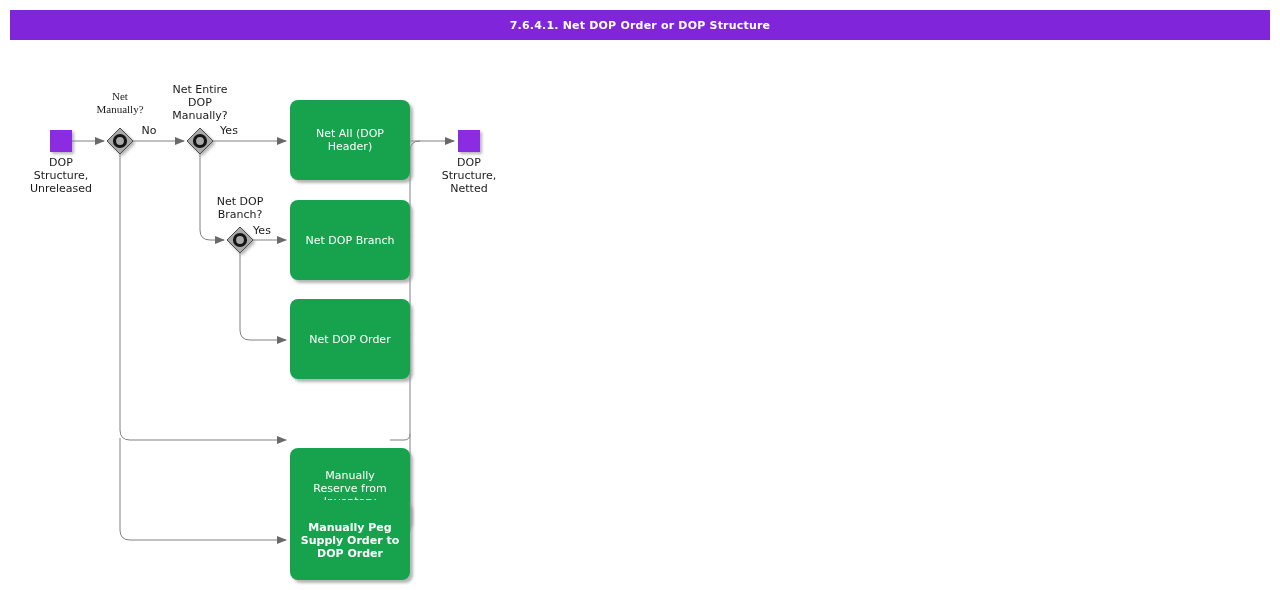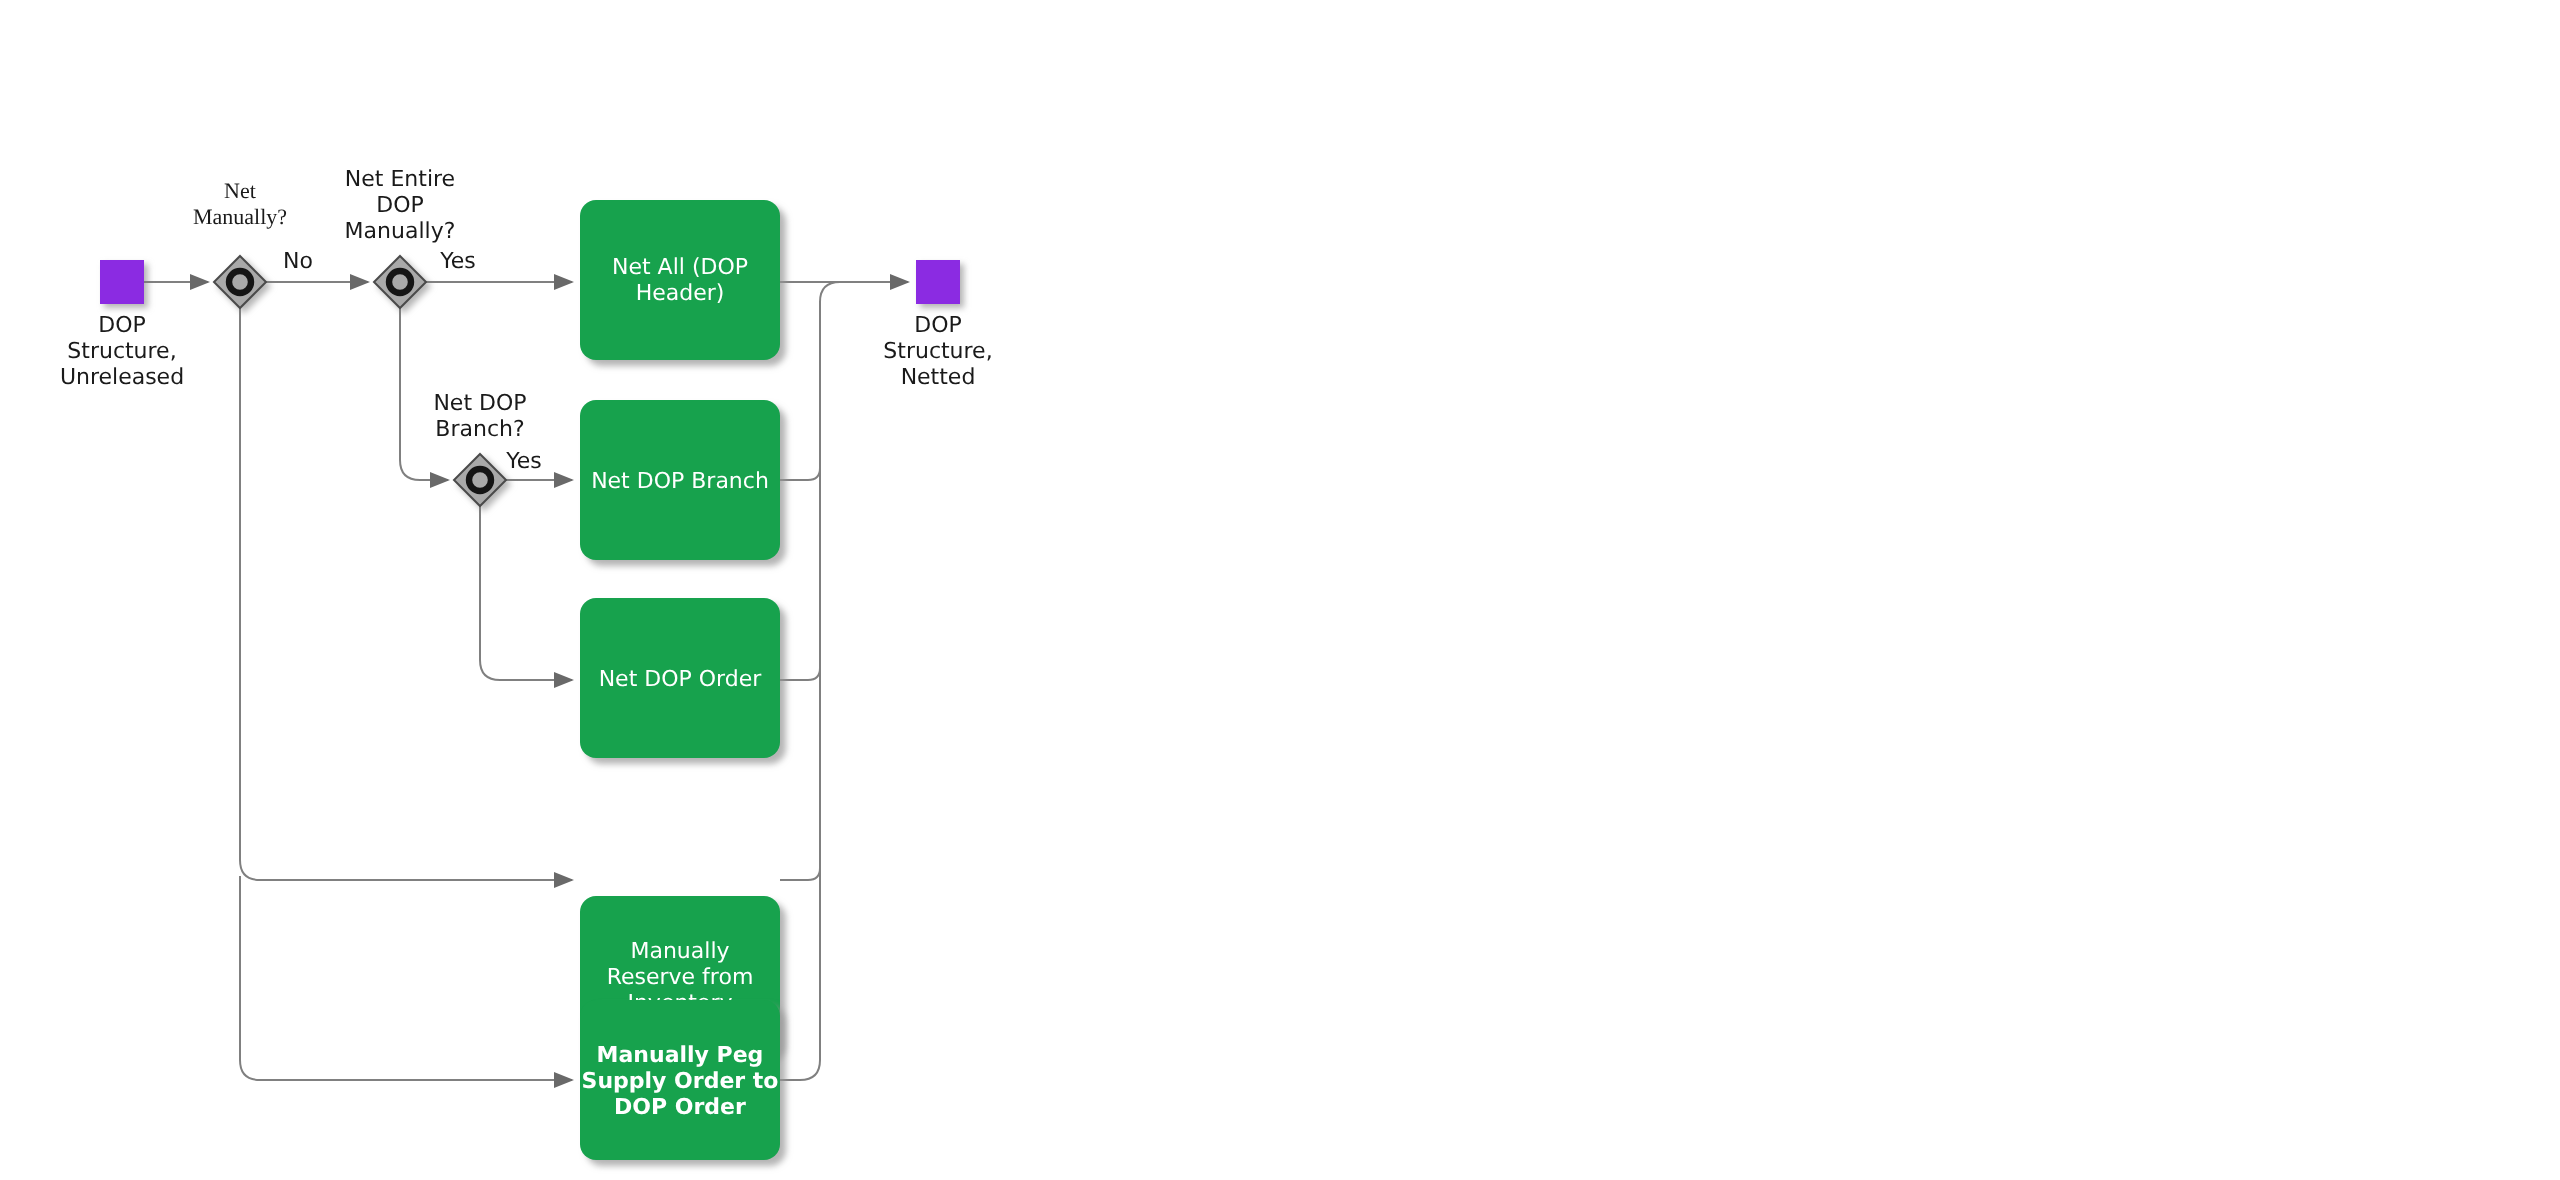--- a/index.html
+++ b/index.html
@@ -38,21 +38,21 @@
     font-size: 11px;
     line-height: 13px;
     color: #1a1a1a;
     text-align: center;
     white-space: pre-line;
   }
   .activity {
     position: absolute;
     z-index: 2;
     left: 290px;
-    width: 100px;
+    width: 120px;
     height: 80px;
     background: #17A24D;
     border-radius: 8px;
     box-shadow: 3px 3px 3px rgba(150,150,150,0.7);
     display: flex;
     align-items: center;
     justify-content: center;
     text-align: center;
     color: #ffffff;
     font-size: 11px;
@@ -64,20 +64,23 @@
   .act-2 { top: 200px; }
   .act-3 { top: 299px; }
   .act-4 { top: 400px; margin-top: 48px; }
   .act-5 { top: 500px; font-weight: bold; }
 </style>
 </head>
 <body>
 
 <div class="stage">
 
+  <div class="titlebar">
+    <span>7.6.4.1. Net DOP Order or DOP Structure</span>
+  </div>
 
   <svg class="connectors" width="1280" height="590" viewBox="0 0 1280 590">
     <defs>
       <marker id="arrow" markerUnits="userSpaceOnUse" markerWidth="10" markerHeight="8" refX="9" refY="4" orient="auto">
         <path d="M0,0 L10,4 L0,8 Z" fill="#696969"></path>
       </marker>
     </defs>
 
     <g fill="none" stroke="#808080" stroke-width="1">
       <path d="M72,141 H104" marker-end="url(#arrow)"></path>

